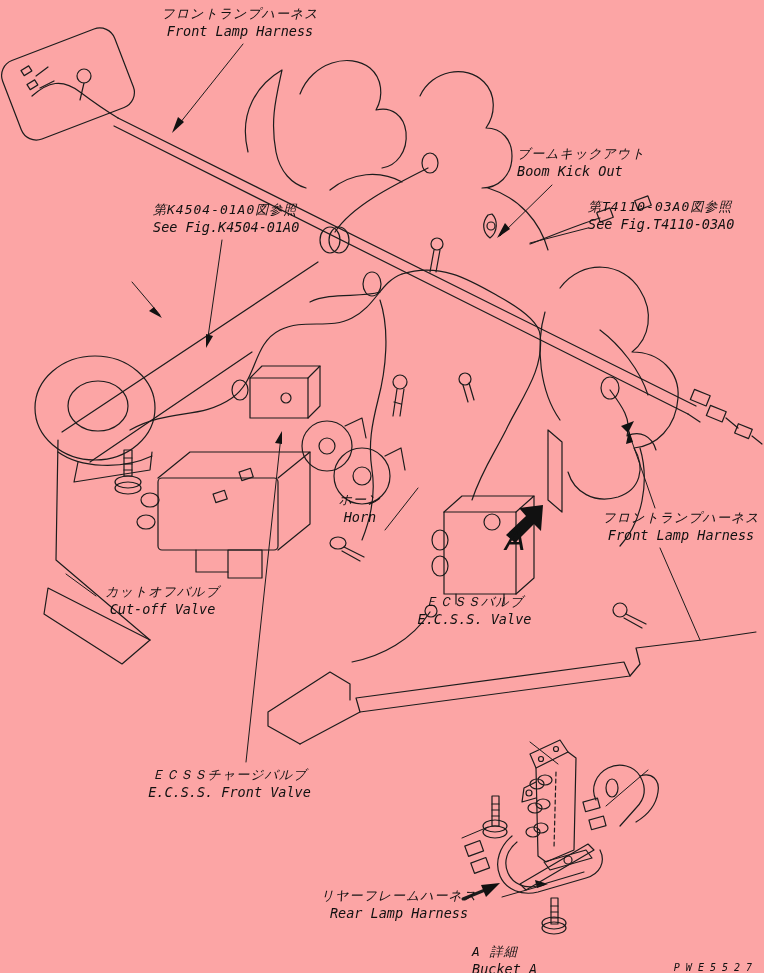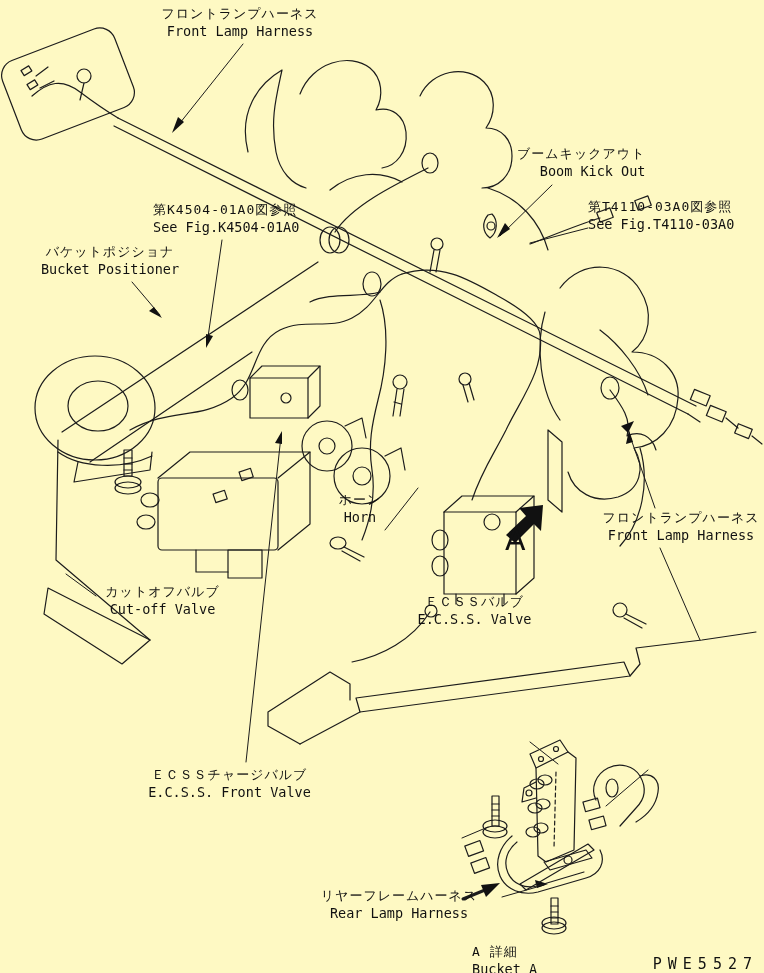--- a/index.html
+++ b/index.html
@@ -1,42 +1,43 @@
 <!DOCTYPE html>
 <html><head>
 <meta charset="utf-8">
 <style>
   html,body{margin:0;padding:0;background:#fff;}
   #page{
     position:relative;
     width:764px;height:973px;
-    background:#fef9c3;
+    background:#fca5a5;
     font-family:"DejaVu Sans Mono","Liberation Mono",monospace;
     color:#111;
     overflow:hidden;
+    font-style:italic;
   }
   #art{position:absolute;left:0;top:0;width:764px;height:973px;}
   .lbl{
     position:absolute;
     font-size:13px;
     line-height:1.3;
     white-space:nowrap;
     color:#111;
   }
   .lbl .jp{font-size:13px;letter-spacing:1px;}
   .lbl .en{font-size:13.5px;}
   .center{text-align:center;}
   #view-marker-a{
     position:absolute;left:505px;top:522px;
     font-size:30px;font-family:"DejaVu Sans","Liberation Sans",sans-serif;
     font-weight:400;color:#111;
   }
   #figure-code{
     position:absolute;right:6px;bottom:0px;
-    font-size:15px;letter-spacing:6px;color:#111;
+    font-size:10px;letter-spacing:6px;color:#111;
   }
 </style>
 </head>
 <body>
 
 <div id="page">
 
   <svg id="art" viewBox="0 0 764 973" xmlns="http://www.w3.org/2000/svg">
     <g stroke="#1c1c1c" stroke-width="1.2" fill="none" stroke-linecap="round" stroke-linejoin="round">
 
@@ -245,39 +246,35 @@
         <polygon points="500,883 481,885 486,897"></polygon>
       </g>
     </g>
   </svg>
 
   <div class="lbl center" style="left:150px;top:6px;width:180px;">
     <div class="jp">フロントランプハーネス</div>
     <div class="en">Front Lamp Harness</div>
   </div>
 
-  <div class="lbl" style="left:517px;top:146px;text-align:right;">
+  <div class="lbl" style="left:517px;top:146px;">
     <div class="jp">ブームキックアウト</div>
     <div class="en">Boom Kick Out</div>
   </div>
 
   <div class="lbl" style="left:588px;top:199px;">
     <div class="jp">第T4110-03A0図参照</div>
     <div class="en">See Fig.T4110-03A0</div>
   </div>
 
   <div class="lbl" style="left:137px;top:202px;margin-left:16px;">
     <div class="jp">第K4504-01A0図参照</div>
     <div class="en">See Fig.K4504-01A0</div>
   </div>
 
-  <div class="lbl center" style="left:20px;top:244px;width:180px;">
-    <div class="jp">バケットポジショナ</div>
-    <div class="en">Bucket Positioner</div>
-  </div>
 
   <div class="lbl center" style="left:322px;top:492px;width:76px;text-align:center;">
     <div class="jp">ホーン</div>
     <div class="en">Horn</div>
   </div>
 
   <div class="lbl center" style="left:598px;top:510px;width:166px;">
     <div class="jp">フロントランプハーネス</div>
     <div class="en">Front Lamp Harness</div>
   </div>

